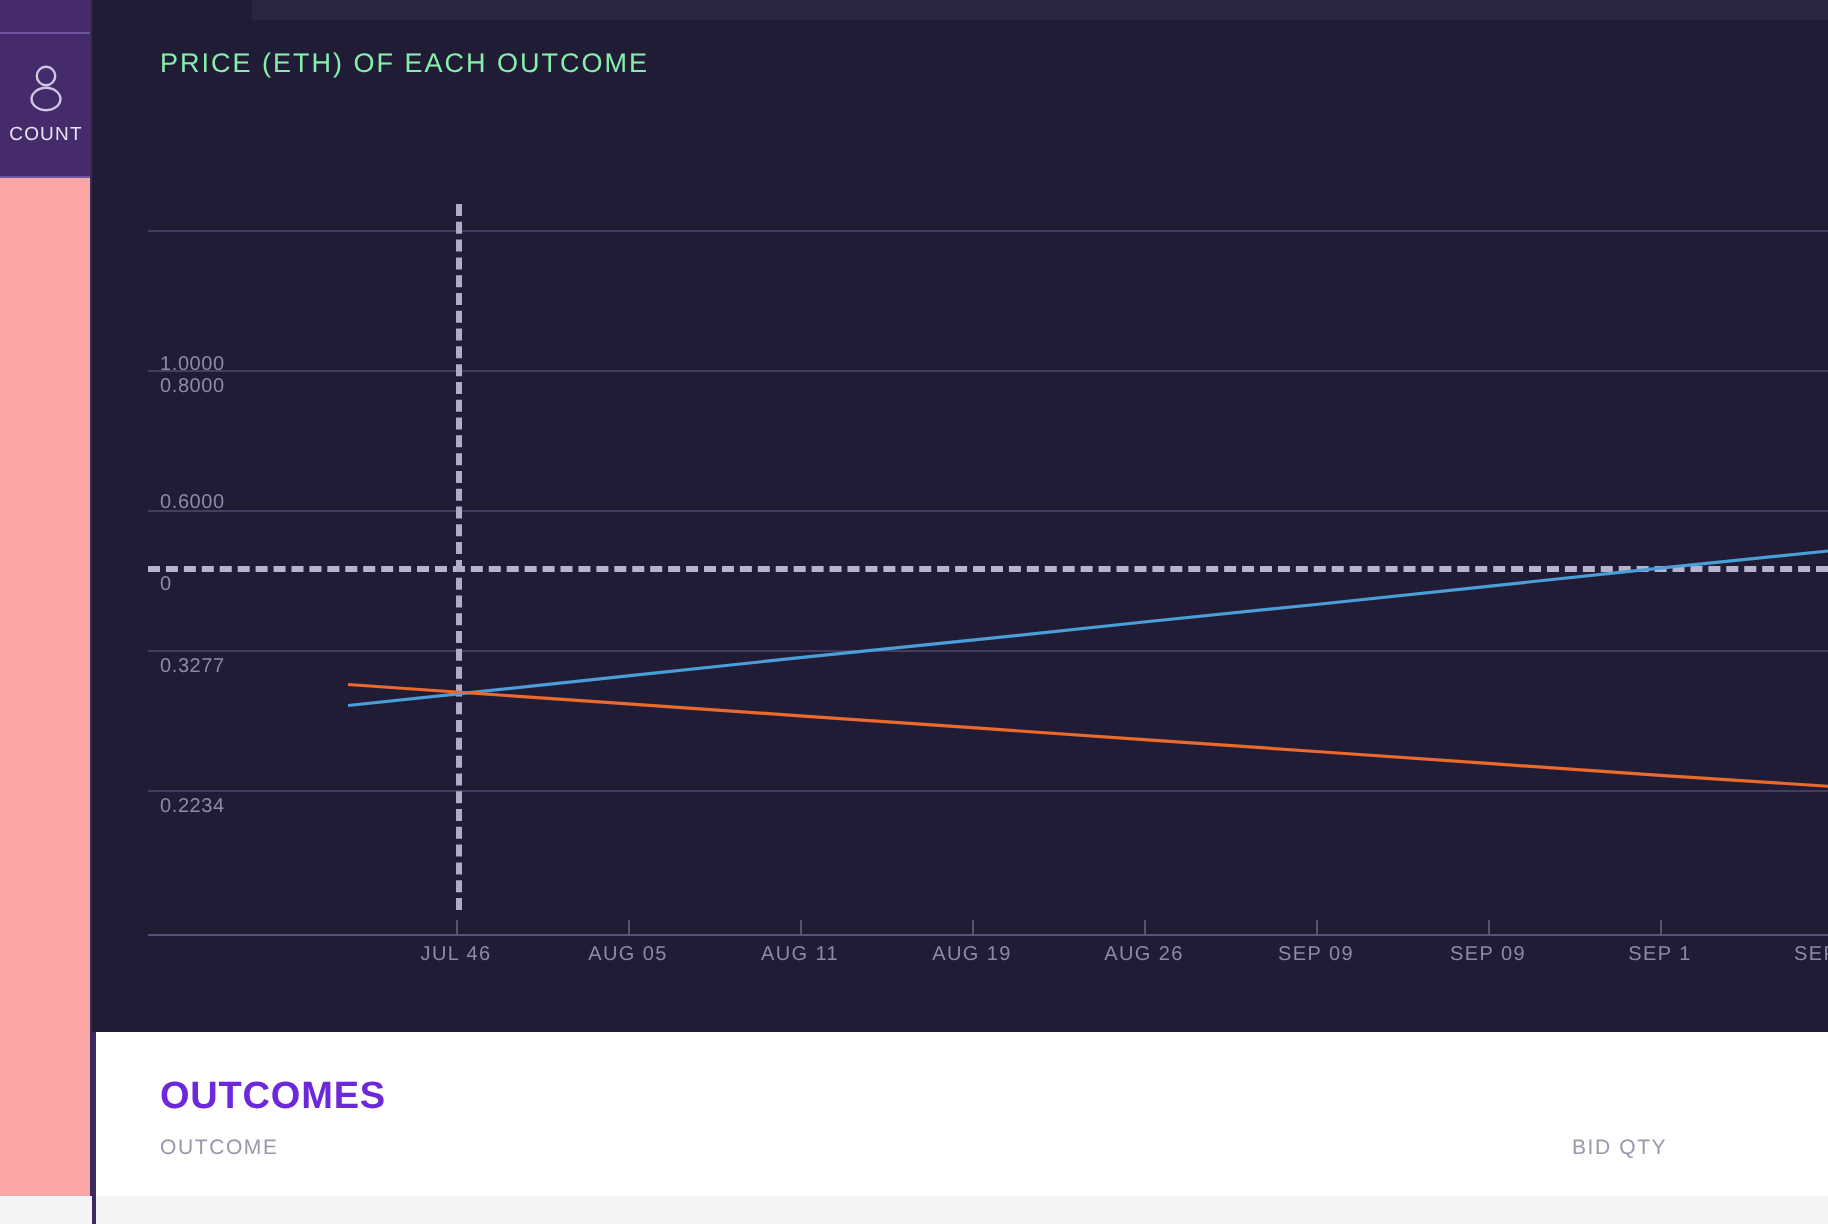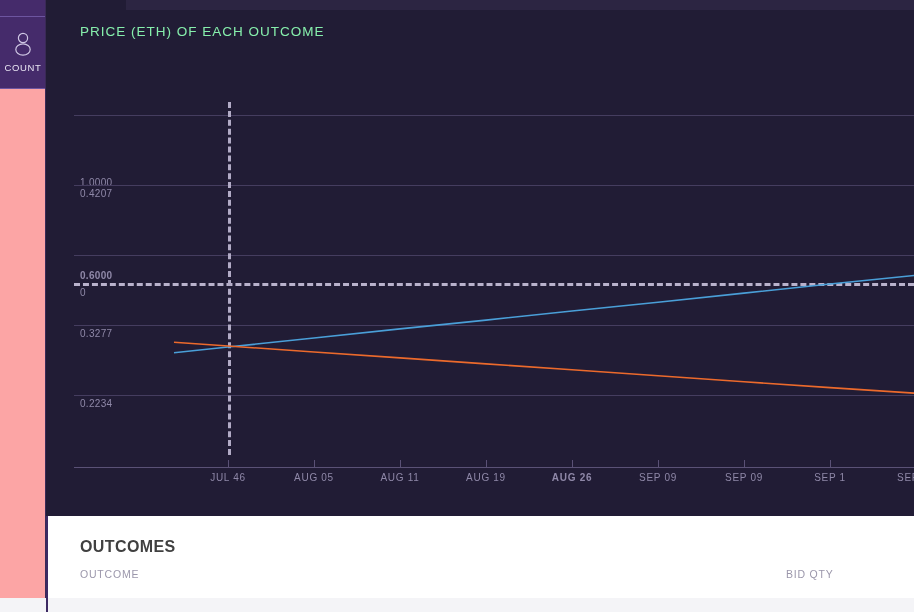--- a/index.html
+++ b/index.html
@@ -111,22 +111,22 @@
   .outcomes-panel {
     position: absolute; left: 46px; top: 516px; width: 868px; height: 96px;
     background: #ffffff;
   }
   .outcomes-left-rule {
     position: absolute; left: 0; top: 0; width: 2px; height: 96px;
     background: #3d2a63;
   }
   .outcomes-title {
     position: absolute; left: 34px; top: 22px;
-    font-size: 16px; font-weight: bold; letter-spacing: .4px;
-    color: #404040;
+    font-size: 19px; font-weight: bold; letter-spacing: .4px;
+    color: #6d28d9;
   }
   .outcomes-table-head {
     position: absolute; left: 0; top: 52px; width: 868px; height: 15px;
   }
   .col-head {
     position: absolute; font-size: 10.5px; letter-spacing: .8px;
     color: #9b97ab; white-space: nowrap;
   }
   .col-outcome { left: 34px; }
   .col-bidqty  { left: 740px; }
@@ -167,23 +167,23 @@
   <div class="chart-panel">
 
     <div class="chart-title">PRICE (ETH) OF EACH OUTCOME</div>
 
     <div class="plot">
 
       <div id="grid-layer">
           <div class="gridline" style="top: 13px;"></div>
           <div class="y-label" style="top: 28px; margin-top: 47px;">1.0000</div>
           <div class="gridline" style="top: 83px;"></div>
-          <div class="y-label" style="top: 86px;">0.4207</div>
+          <div class="y-label" style="top: 86px;">0.8000</div>
           <div class="gridline" style="top: 153px;"></div>
-          <div class="y-label" style="top: 168px; font-weight: bold;">0.6000</div>
+          <div class="y-label" style="top: 144px;">0.6000</div>
           <div class="gridline" style="top: 223px;"></div>
           <div class="y-label" style="top: 226px;">0.3277</div>
           <div class="gridline" style="top: 293px;"></div>
           <div class="y-label" style="top: 296px;">0.2234</div>
         </div>
 
       <div class="zero-dashed" id="zero-line" style="top: 181px;"></div>
       <div class="y-label" id="zero-label" style="top: 185px;">0</div>
 
       <div class="cursor-dashed" id="cursor-line" style="left: 154px;"></div>
@@ -199,21 +199,21 @@
       <div id="xaxis-layer">
           <div class="x-tick" style="left: 154px; top: 358px;"></div>
           <div class="x-label" style="left: 154px; top: 370px;">JUL 46</div>
           <div class="x-tick" style="left: 240px; top: 358px;"></div>
           <div class="x-label" style="left: 240px; top: 370px;">AUG 05</div>
           <div class="x-tick" style="left: 326px; top: 358px;"></div>
           <div class="x-label" style="left: 326px; top: 370px;">AUG 11</div>
           <div class="x-tick" style="left: 412px; top: 358px;"></div>
           <div class="x-label" style="left: 412px; top: 370px;">AUG 19</div>
           <div class="x-tick" style="left: 498px; top: 358px;"></div>
-          <div class="x-label" style="left: 498px; top: 370px; font-weight: bold;">AUG 26</div>
+          <div class="x-label" style="left: 498px; top: 370px;">AUG 26</div>
           <div class="x-tick" style="left: 584px; top: 358px;"></div>
           <div class="x-label" style="left: 584px; top: 370px;">SEP 09</div>
           <div class="x-tick" style="left: 670px; top: 358px;"></div>
           <div class="x-label" style="left: 670px; top: 370px;">SEP 09</div>
           <div class="x-tick" style="left: 756px; top: 358px;"></div>
           <div class="x-label" style="left: 756px; top: 370px;">SEP 1</div>
           <div class="x-label" style="left: 842px; top: 370px;">SEP 23</div>
         </div>
     </div>
   </div>

